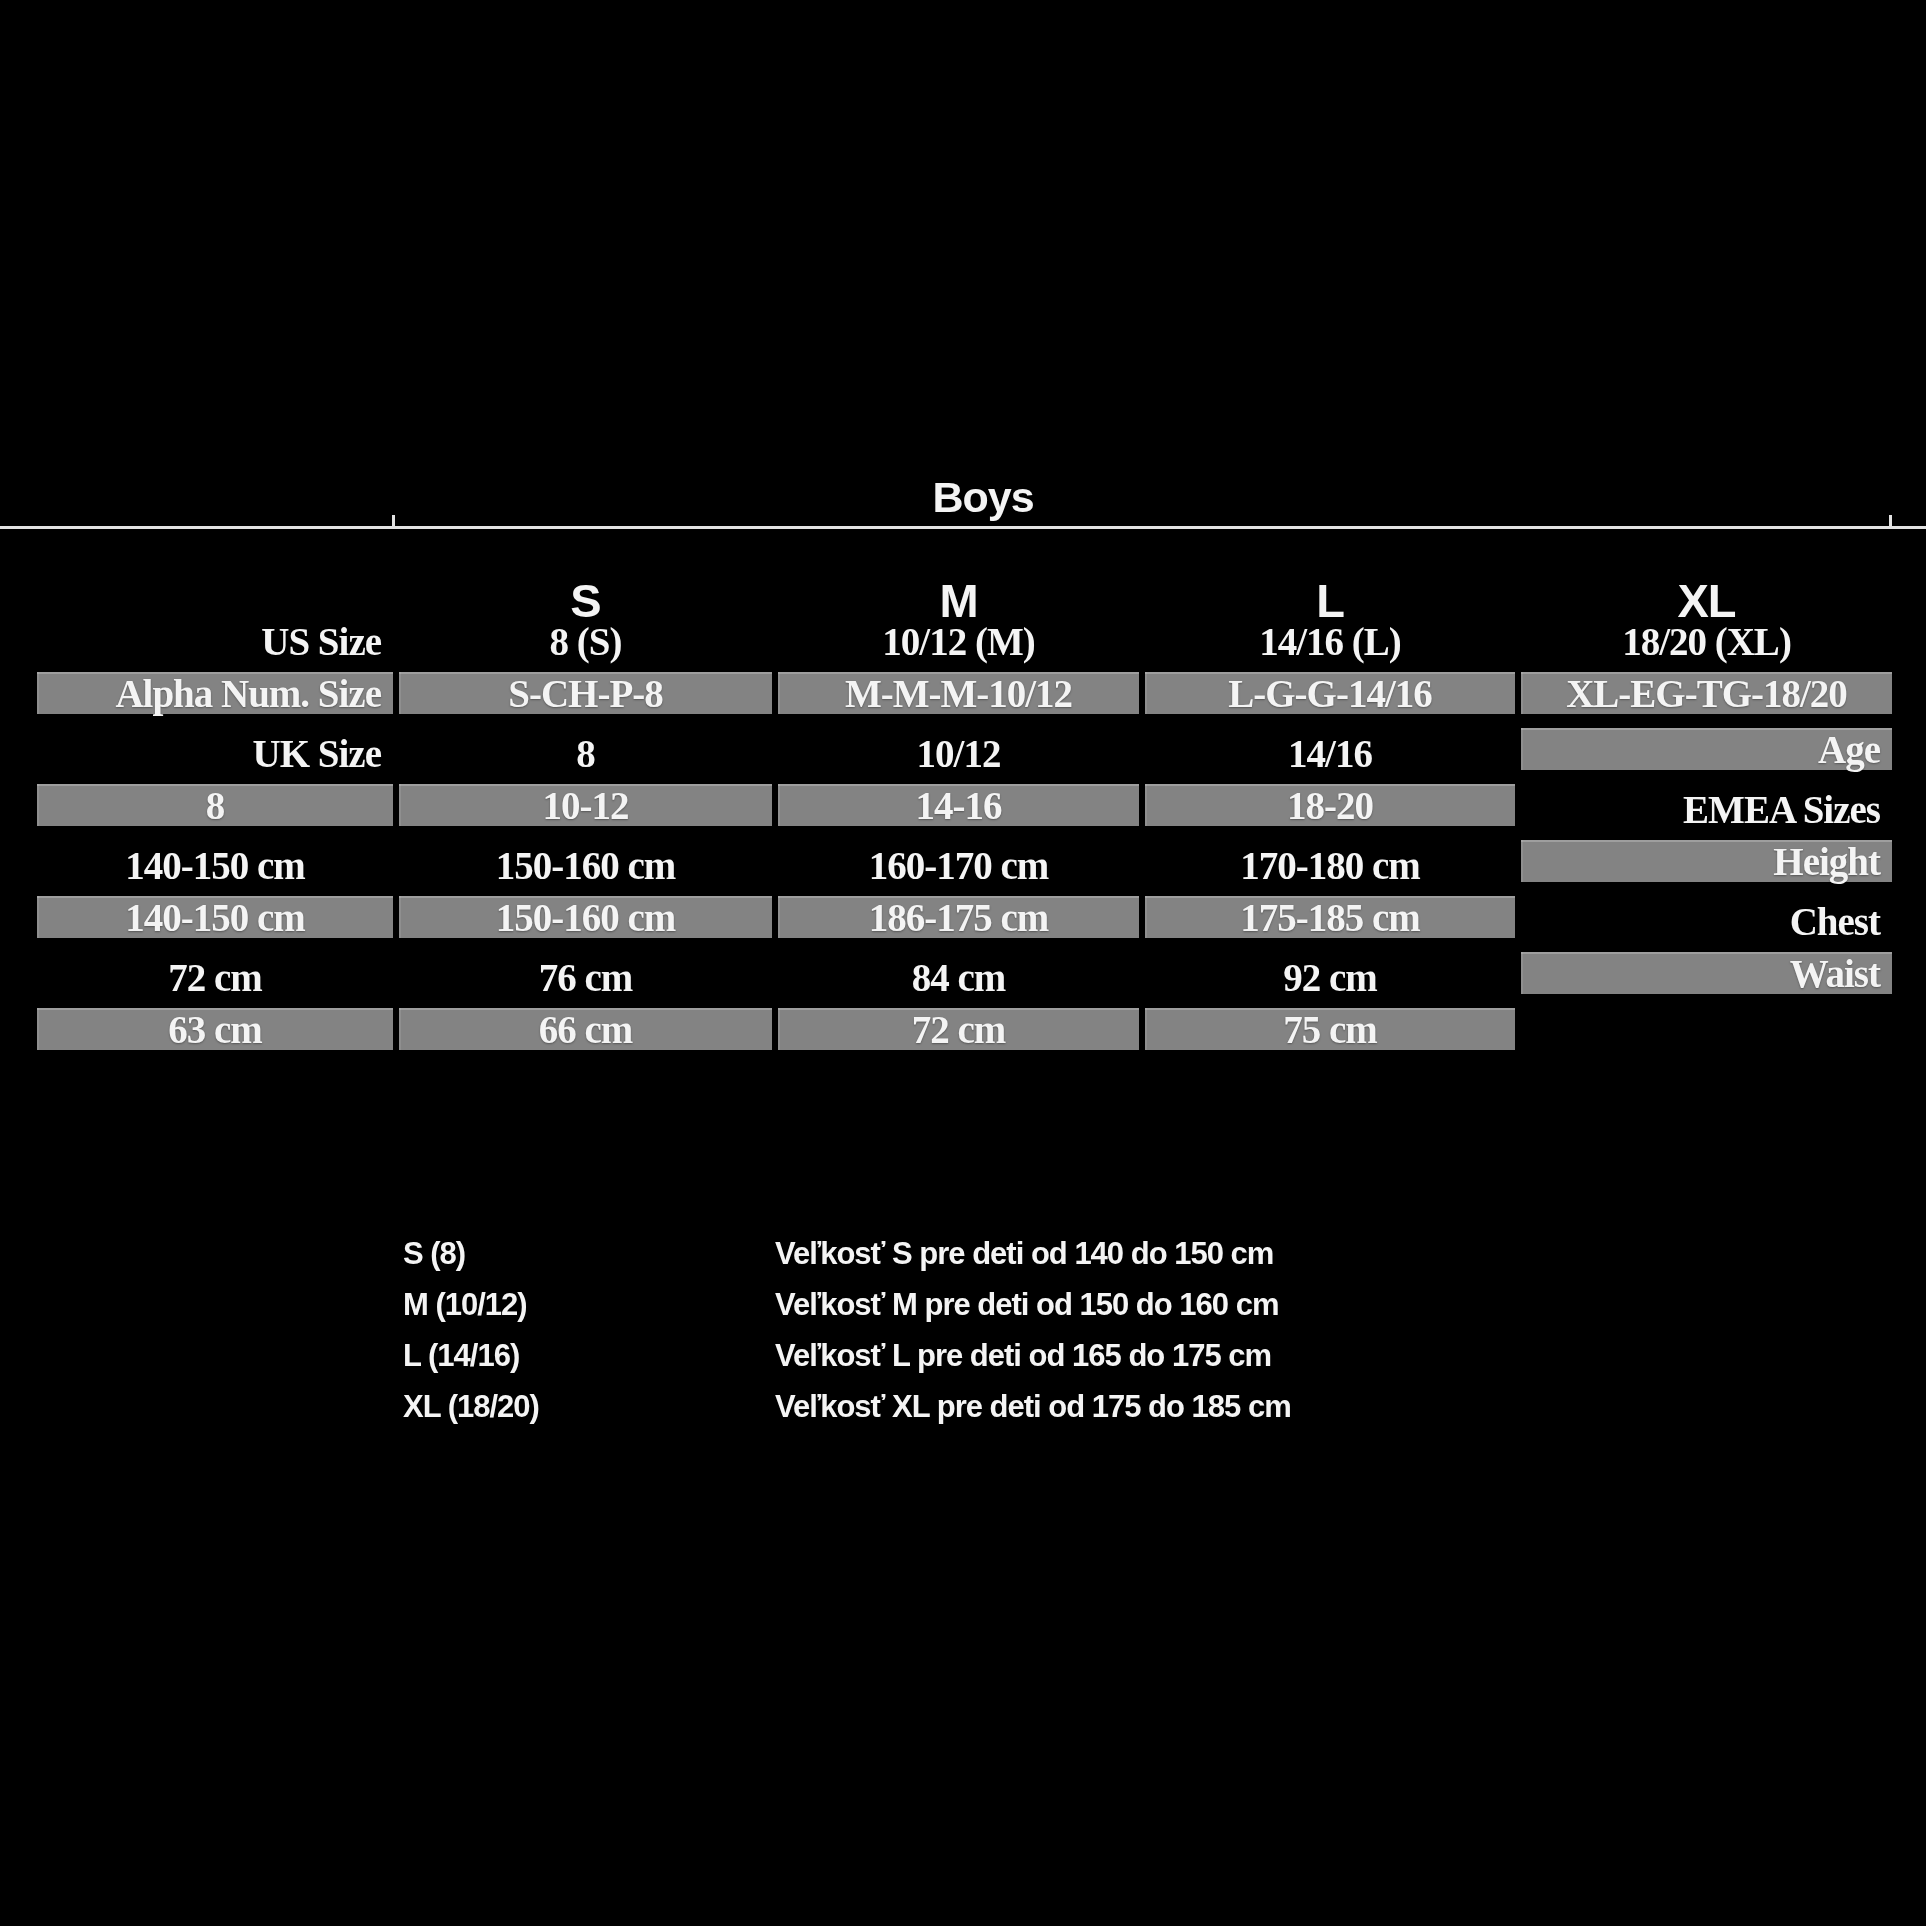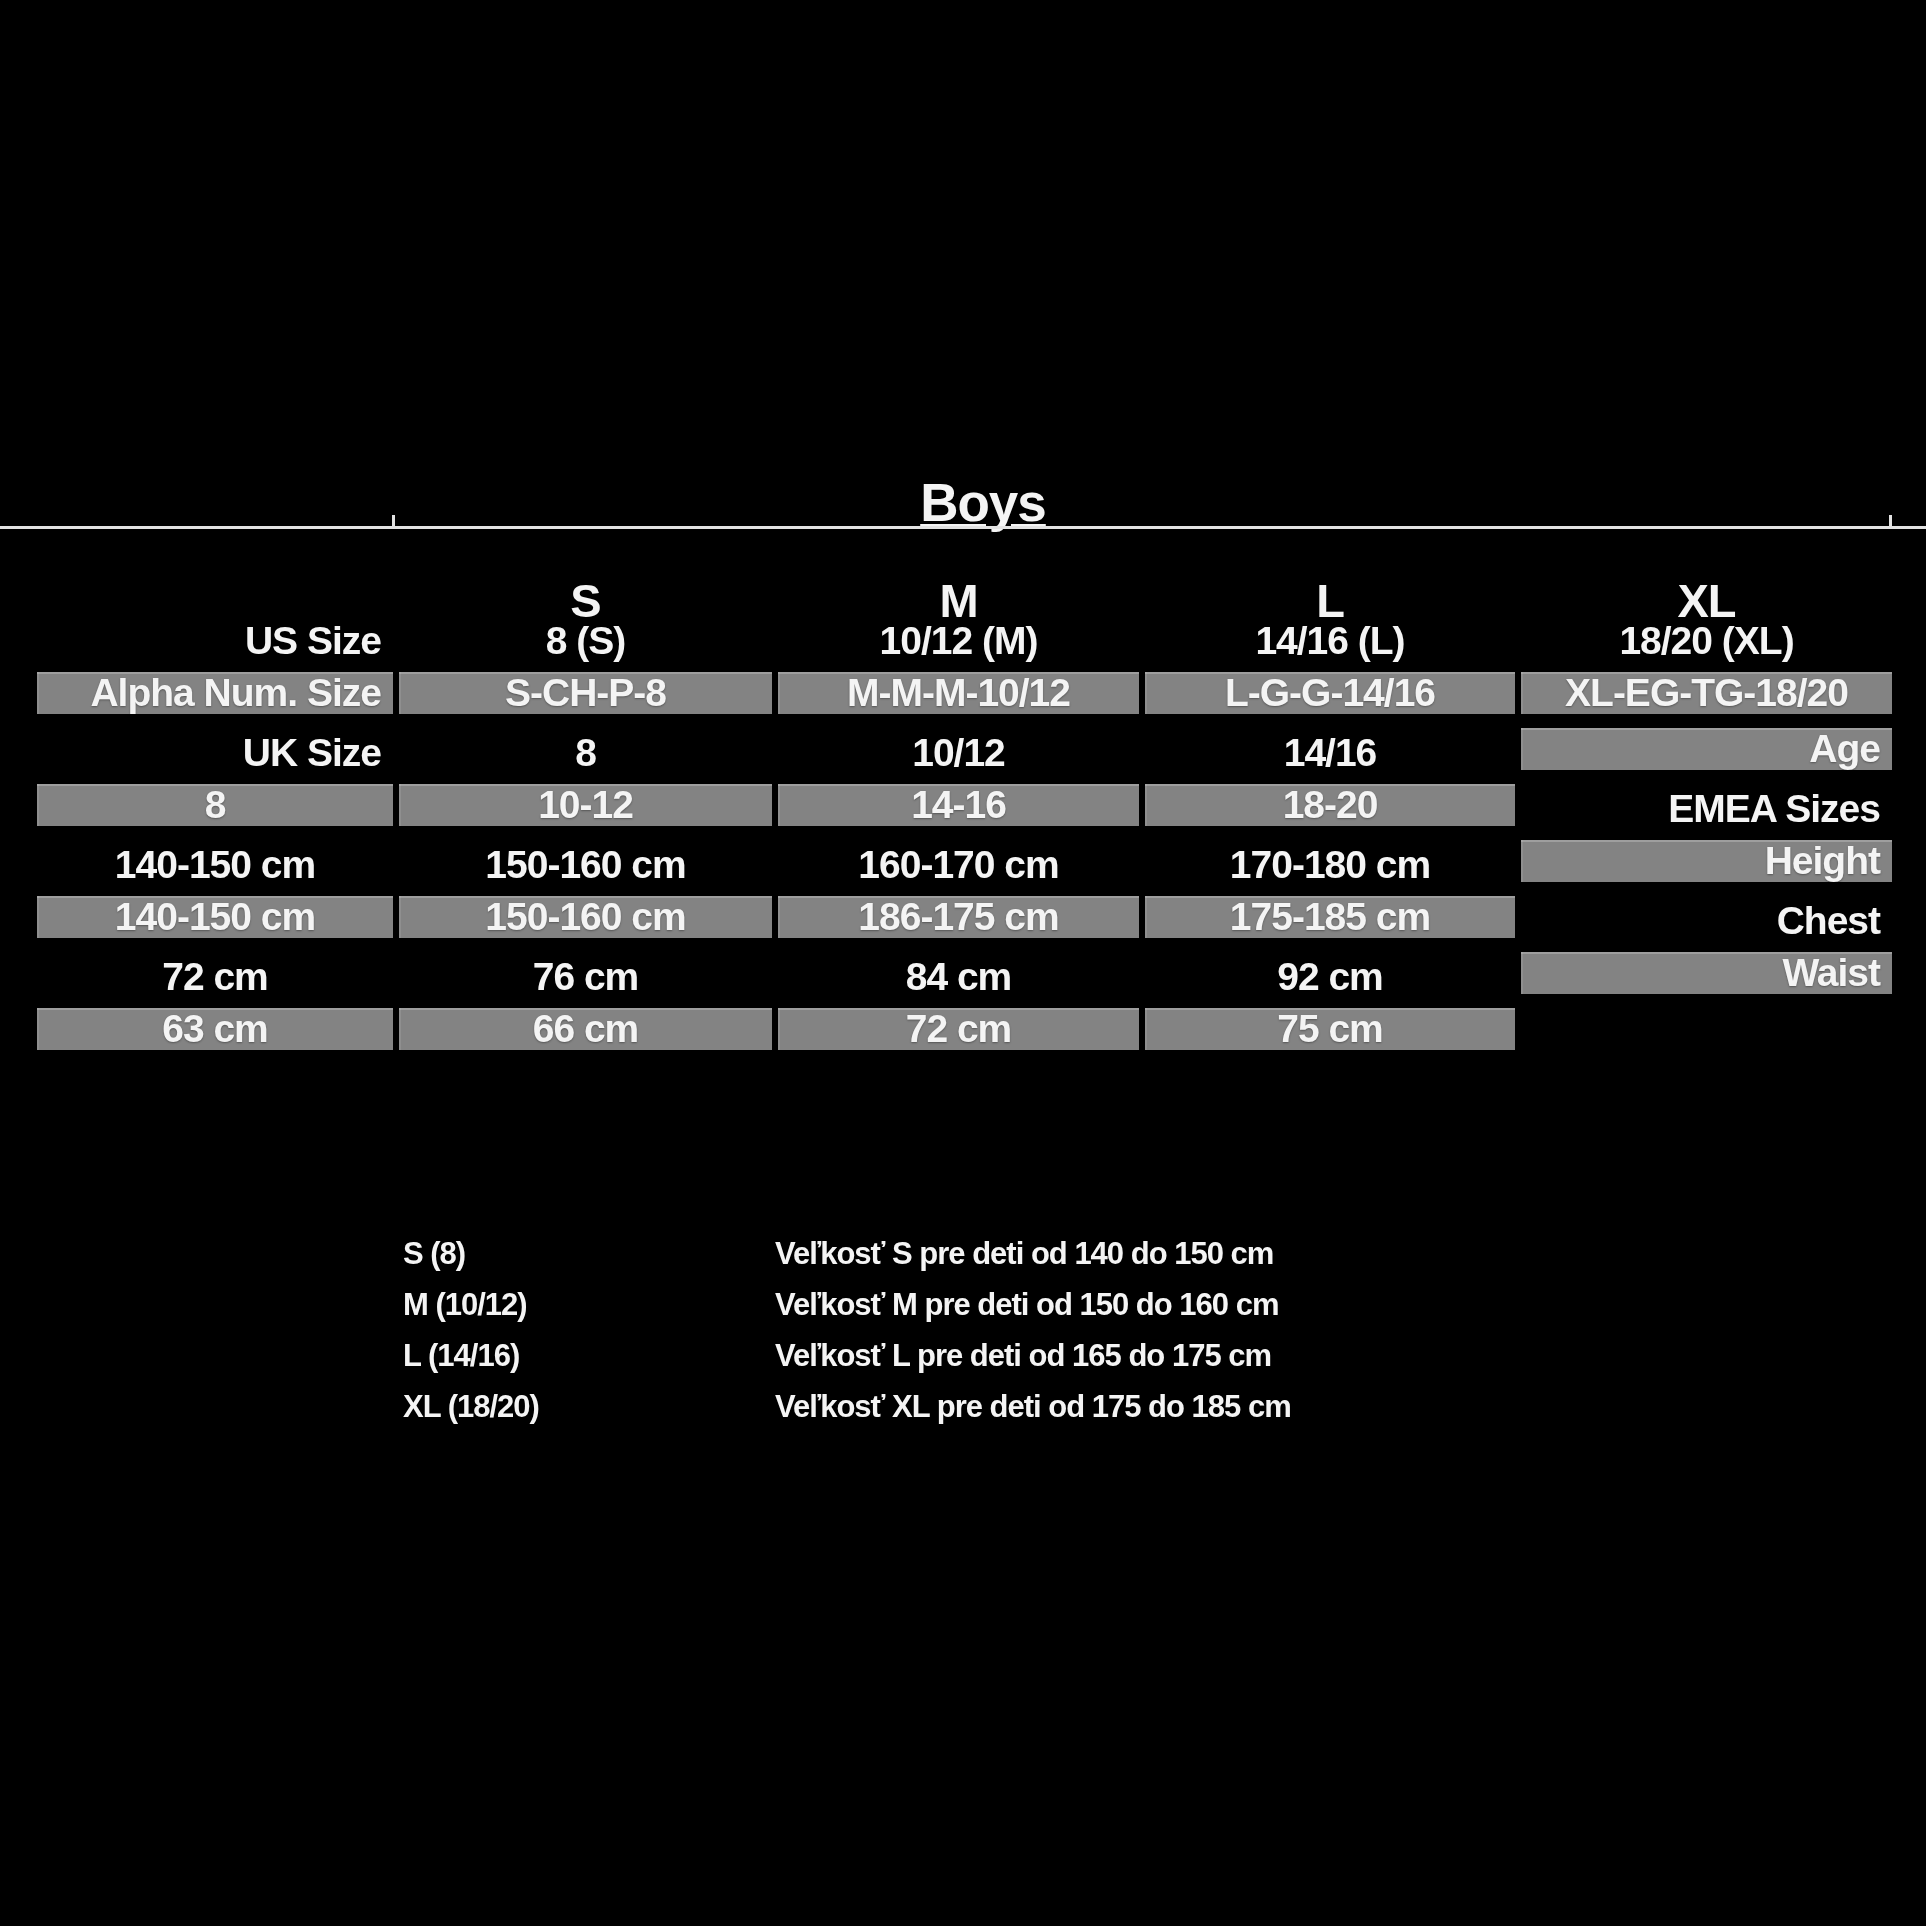--- a/index.html
+++ b/index.html
@@ -16,26 +16,25 @@
     font-family: "Liberation Sans", sans-serif;
     color: #f4f4f4;
   }
 
   
   .title {
     position: absolute;
     top: 476px;
     left: 983px;
     transform: translateX(-50%);
-    font-size: 53px;
+    font-size: 43px;
     font-weight: 700;
     letter-spacing: -1px;
     line-height: 1;
     white-space: nowrap;
-    text-decoration: underline;
   }
 
   
   .top-rule {
     position: absolute;
     left: 0;
     top: 526px;
     width: 1927px;
     height: 3px;
     background: #e2e2e2;
@@ -70,20 +69,21 @@
     justify-content: center;
     font-size: 47px;
     padding-bottom: 10px;
     box-sizing: border-box;
   }
   .cell {
     display: flex;
     align-items: center;
     justify-content: center;
     white-space: nowrap;
+    font-family: Liberation Serif, serif;
   }
   .cell.label {
     justify-content: flex-end;
     padding-right: 12px;
   }
   .row-shaded-cell {
     background: #838383;
     margin: 3px 0 11px 0;
     box-shadow: inset 0 2px 0 rgba(255,255,255,0.22), inset 2px 0 0 rgba(255,255,255,0.10);
     text-shadow: 0 1px 2px rgba(0,0,0,0.35);

